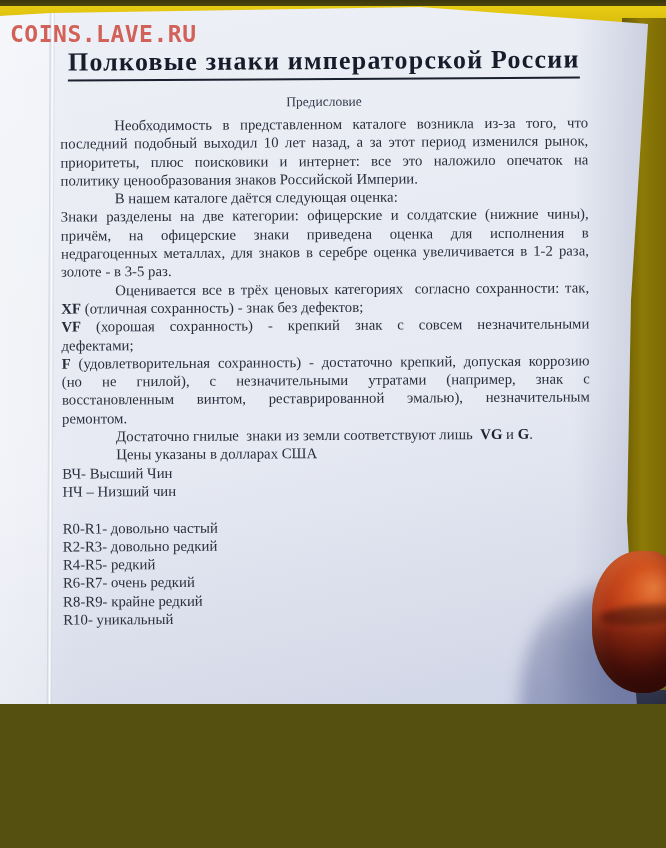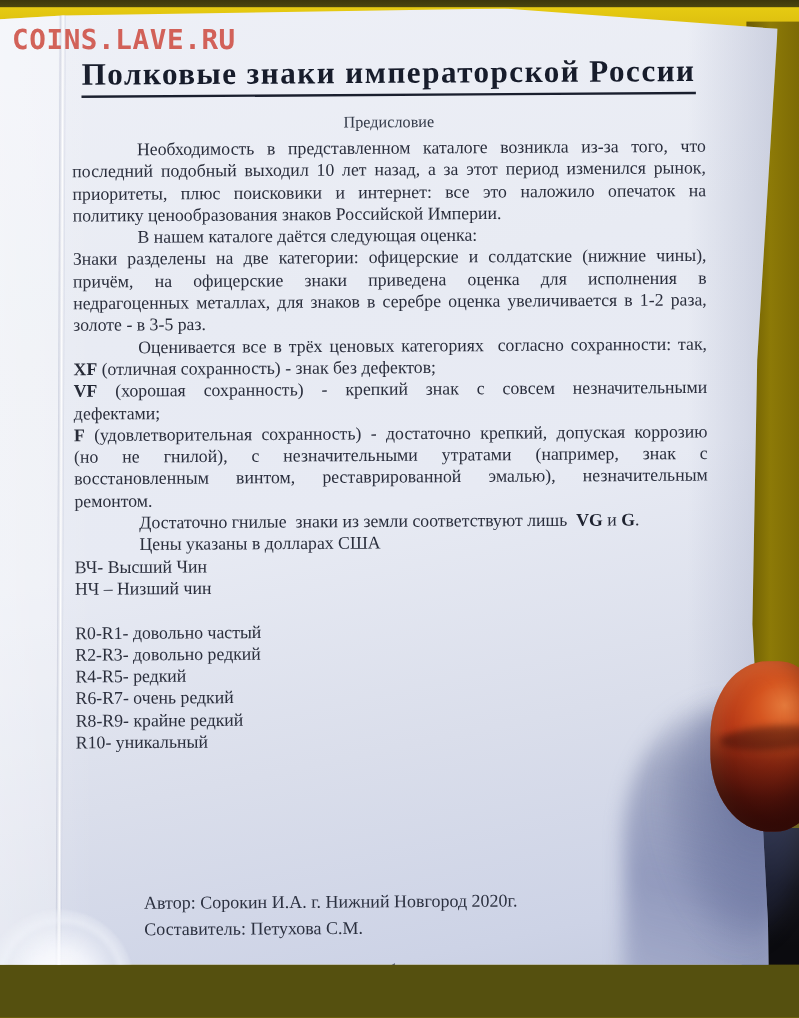--- a/index.html
+++ b/index.html
@@ -8,21 +8,21 @@
     --accent-red:#d0564c;
     --cover-yellow:#d9ba0e;
     --cover-olive:#8d7a07;
     --stone-red:#b23415;
     --shadow-blue:#5a6491;
     --dark-bg:#0b0b0f;
   }
   *{margin:0;padding:0;box-sizing:border-box;}
   html,body{width:666px;height:848px;overflow:hidden;}
   body{font-family:"Liberation Serif","DejaVu Serif",serif;background:#55500f;}
-  .scene{position:relative;width:666px;height:804px;overflow:hidden;background:var(--cover-olive);padding-left:10px;}
+  .scene{position:relative;width:666px;height:704px;overflow:hidden;background:var(--cover-olive);padding-left:10px;}
 
   
   .top-dark{position:absolute;left:0;top:0;width:666px;height:10px;
     background:linear-gradient(to bottom,#3c370c,#56500f);}
   .top-yellow{position:absolute;left:0;top:6px;width:666px;height:40px;
     background:linear-gradient(to bottom,#e6cb12,var(--cover-yellow) 55%,#b89c0a);}
   .right-strip{position:absolute;left:622px;top:18px;width:44px;height:700px;
     background:linear-gradient(to right,#6a5a03,var(--cover-olive) 45%,#7c6a05);}
   .dark-corner{position:absolute;left:618px;top:690px;width:48px;height:158px;
     background:linear-gradient(190deg,#2b2c34 0%,#14141a 30%,var(--dark-bg) 60%);}

